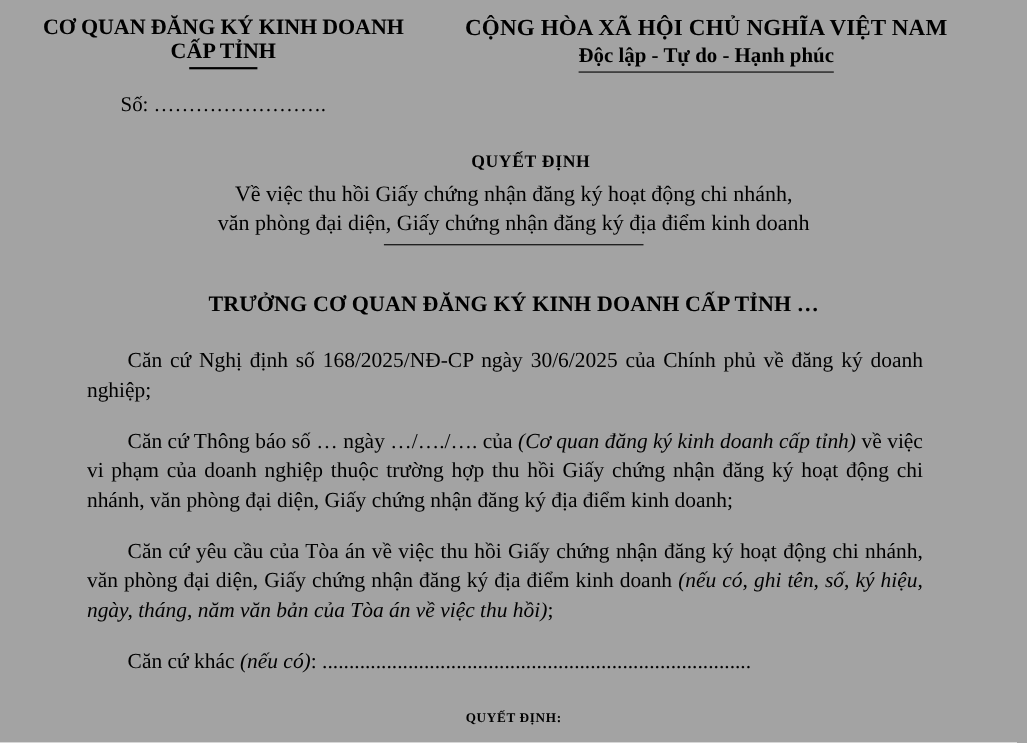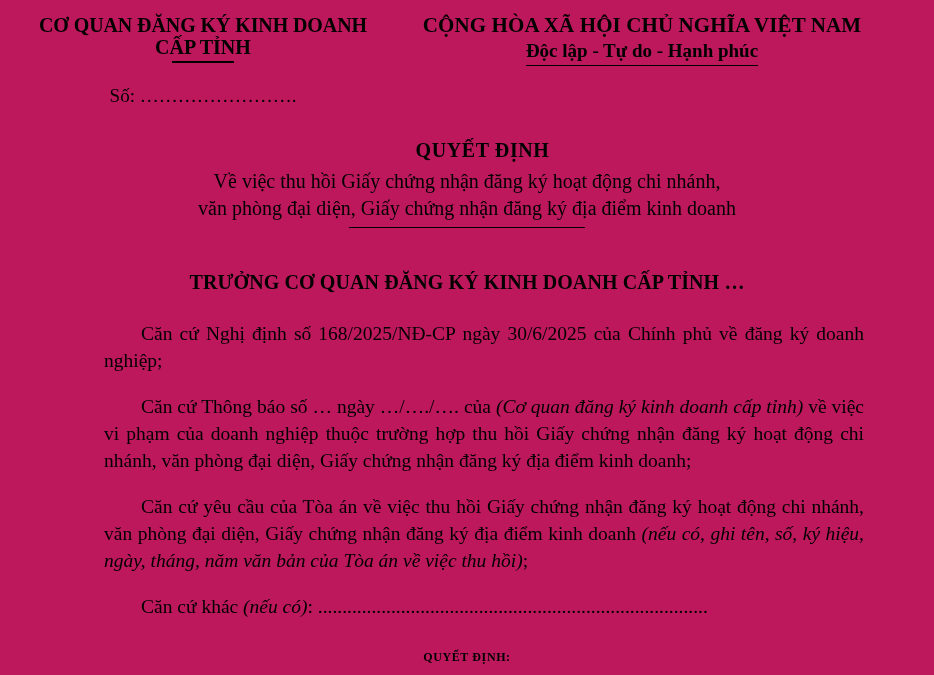--- a/index.html
+++ b/index.html
@@ -13,21 +13,21 @@
     font-family: "Liberation Serif", "DejaVu Serif", serif;
     color: #000000;
     -webkit-font-smoothing: antialiased;
   }
 
   .page {
     position: relative;
     width: 934px;
     height: 675px;
     margin: 0 auto;
-    background: #be185d;
+    background: #a3a3a3;
     overflow: hidden;
   }
 
   
   .doc-header {
     display: flex;
     align-items: flex-start;
     padding-top: 14px;
   }
 
@@ -134,21 +134,21 @@
     white-space: nowrap;
   }
 
   
   .title-block {
     text-align: center;
     margin-top: 31px;
   }
 
   .decision-word {
-    font-size: 20px;
+    font-size: 16px;
     font-weight: bold;
     letter-spacing: 0.6px;
     line-height: 1.2;
     padding-left: 31px;
   }
 
   .decision-about {
     font-size: 20px;
     font-weight: normal;
     line-height: 1.34;
@@ -181,21 +181,21 @@
     text-align: center;
     font-size: 20px;
     font-weight: bold;
     letter-spacing: 0.1px;
     margin-top: 46px;
     white-space: nowrap;
   }
 
   .body-inner {
     width: 760px;
-    margin-left: 104px;
+    margin-left: 79px;
   }
 
   .para {
     font-size: 19.5px;
     line-height: 1.385;
     text-align: justify;
     text-indent: 37px;
     margin: 0;
     margin-top: 19px;
   }

